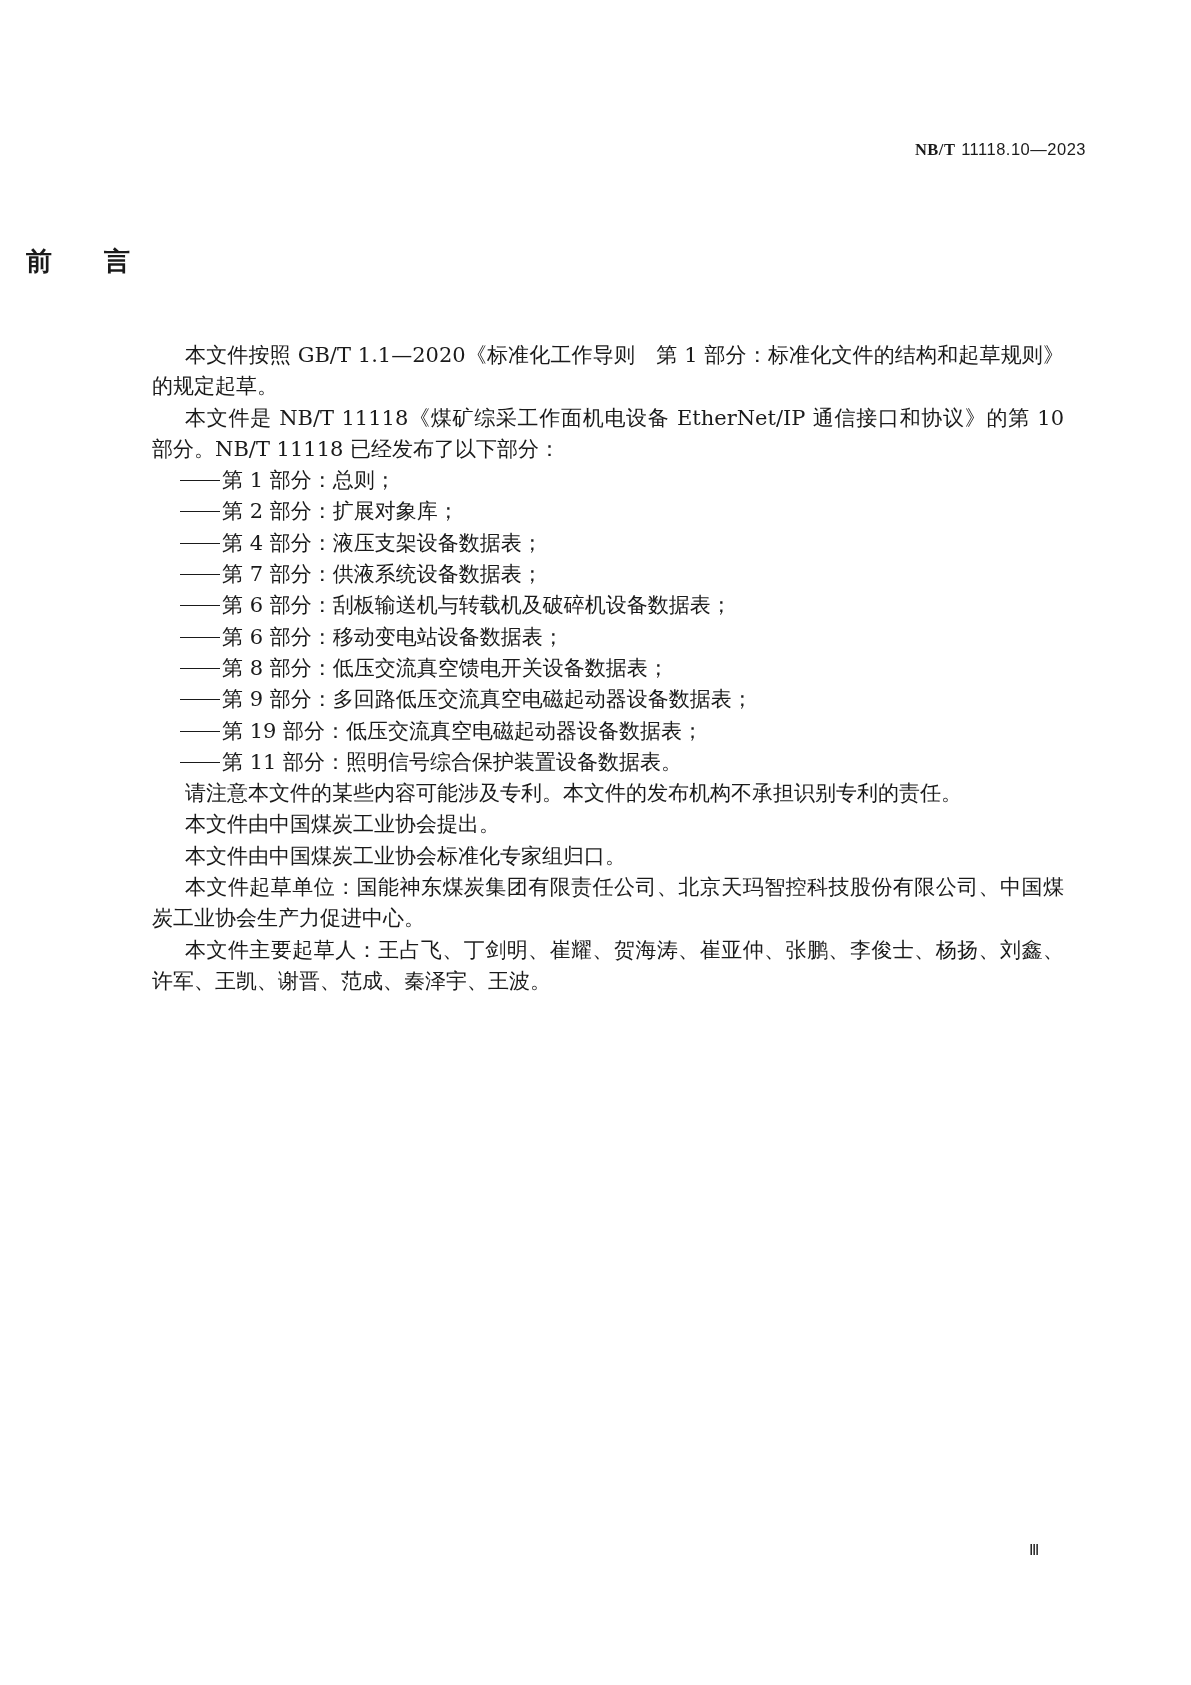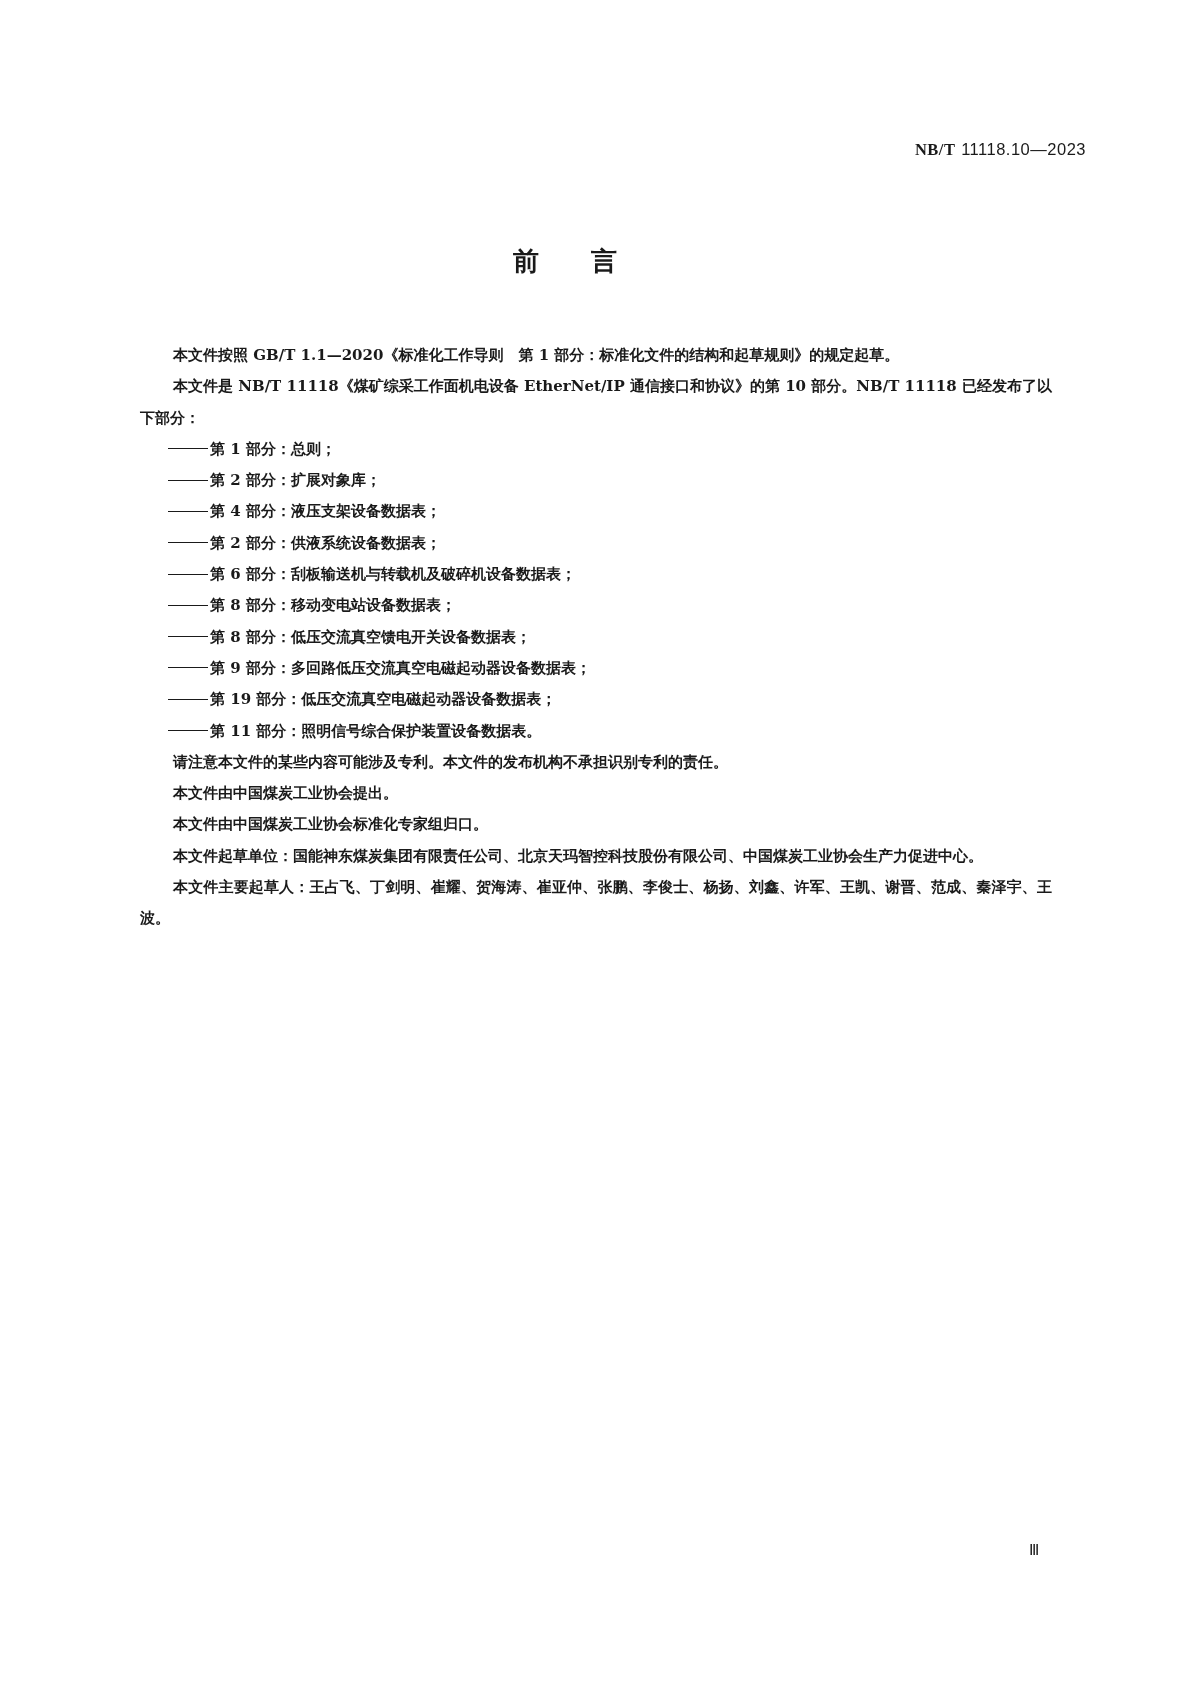--- a/index.html
+++ b/index.html
@@ -1,22 +1,22 @@
 <!DOCTYPE html>
 <html><head>
   <meta charset="utf-8">
   <style>
     html, body { margin: 0; padding: 0; background: #ffffff; }
     body { width: 1191px; height: 1685px; position: relative; overflow: hidden; color: #1a1a1a; font-family: "DejaVu Serif", "Liberation Serif", serif; }
     .header-code { position: absolute; top: 140px; right: 105px; font-size: 16.5px; letter-spacing: 0.5px; }
     .header-code .prefix { font-family: "Liberation Serif", serif; font-weight: bold; }
     .header-code .num { font-family: "Liberation Sans", sans-serif; }
-    .title { position: absolute; top: 244px; left: 0; width: 1130px; text-align: center; font-family: "DejaVu Sans", sans-serif; font-weight: bold; font-size: 26px; }
+    .title { position: absolute; top: 244px; left: 0; width: 1130px; text-align: left; font-family: "DejaVu Sans", sans-serif; font-weight: bold; font-size: 26px; }
     .title span { display: inline-block; margin: 0 26px; }
-    .content { position: absolute; top: 340px; left: 140px; width: 912px; font-size: 15px; line-height: 31.3px; font-weight: bold; }
+    .content { position: absolute; top: 340px; left: 152px; width: 912px; font-size: 21px; line-height: 31.3px; }
     .para { text-indent: 33px; margin: 0; text-align: justify; text-align-last: left; }
     .item { margin: 0; padding-left: 28px; }
     .item .dash { display: inline-block; width: 40px; height: 1px; background: #1a1a1a; vertical-align: middle; margin-right: 2px; position: relative; top: -1px; }
     .page-num { position: absolute; top: 1541px; left: 1029px; font-family: "Liberation Serif", serif; font-size: 15px; }
   </style>
 </head>
 <body>
 
 <div class="header-code">
   <span class="prefix">NB/T</span>
@@ -27,23 +27,23 @@
   <span>前</span><span>言</span>
 </div>
 
 <div class="content">
   <p class="para">本文件按照 GB/T 1.1—2020《标准化工作导则　第 1 部分：标准化文件的结构和起草规则》的规定起草。</p>
   <p class="para">本文件是 NB/T 11118《煤矿综采工作面机电设备 EtherNet/IP 通信接口和协议》的第 10 部分。NB/T 11118 已经发布了以下部分：</p>
   <div>
     <p class="item"><span class="dash"></span><span>第 1 部分：总则；</span></p>
     <p class="item"><span class="dash"></span><span>第 2 部分：扩展对象库；</span></p>
     <p class="item"><span class="dash"></span><span>第 4 部分：液压支架设备数据表；</span></p>
-    <p class="item"><span class="dash"></span><span>第 2 部分：供液系统设备数据表；</span></p>
+    <p class="item"><span class="dash"></span><span>第 7 部分：供液系统设备数据表；</span></p>
     <p class="item"><span class="dash"></span><span>第 6 部分：刮板输送机与转载机及破碎机设备数据表；</span></p>
-    <p class="item"><span class="dash"></span><span>第 8 部分：移动变电站设备数据表；</span></p>
+    <p class="item"><span class="dash"></span><span>第 6 部分：移动变电站设备数据表；</span></p>
     <p class="item"><span class="dash"></span><span>第 8 部分：低压交流真空馈电开关设备数据表；</span></p>
     <p class="item"><span class="dash"></span><span>第 9 部分：多回路低压交流真空电磁起动器设备数据表；</span></p>
     <p class="item"><span class="dash"></span><span>第 19 部分：低压交流真空电磁起动器设备数据表；</span></p>
     <p class="item"><span class="dash"></span><span>第 11 部分：照明信号综合保护装置设备数据表。</span></p>
   </div>
   <p class="para">请注意本文件的某些内容可能涉及专利。本文件的发布机构不承担识别专利的责任。</p>
   <p class="para">本文件由中国煤炭工业协会提出。</p>
   <p class="para">本文件由中国煤炭工业协会标准化专家组归口。</p>
   <p class="para">本文件起草单位：国能神东煤炭集团有限责任公司、北京天玛智控科技股份有限公司、中国煤炭工业协会生产力促进中心。</p>
   <p class="para">本文件主要起草人：王占飞、丁剑明、崔耀、贺海涛、崔亚仲、张鹏、李俊士、杨扬、刘鑫、许军、王凯、谢晋、范成、秦泽宇、王波。</p>

